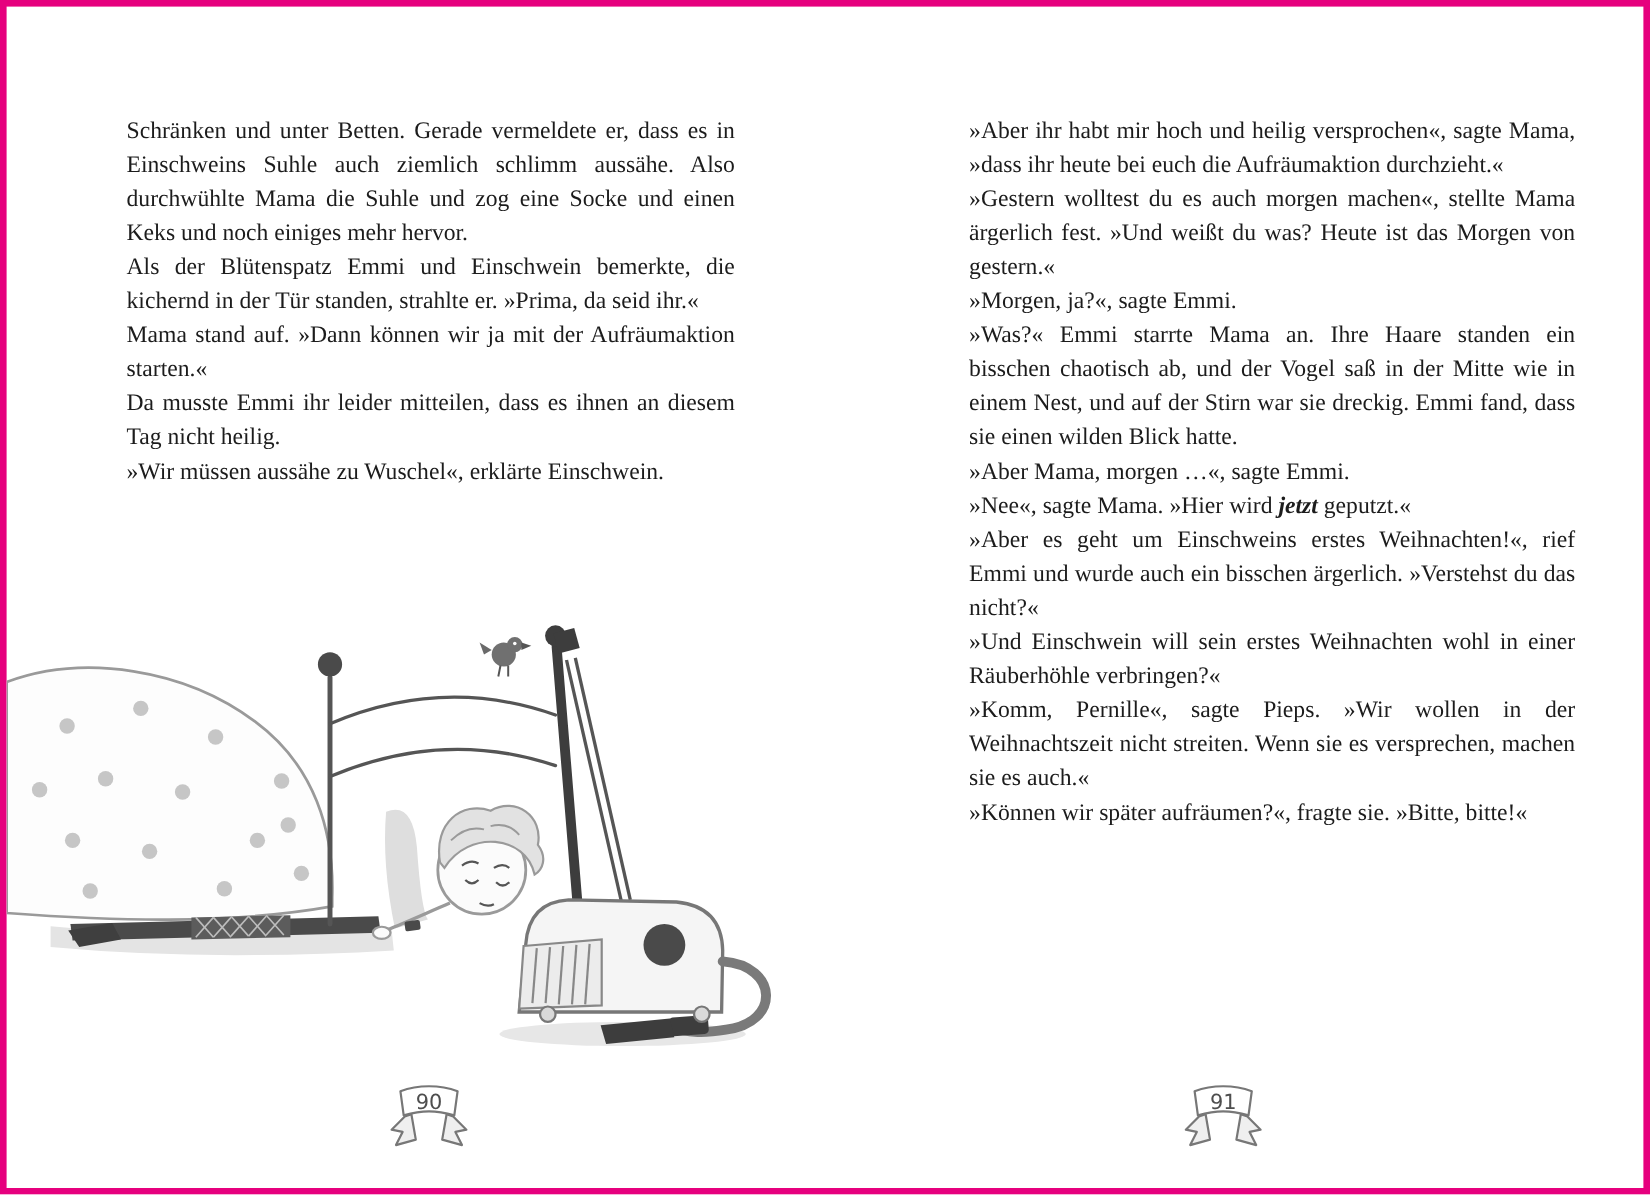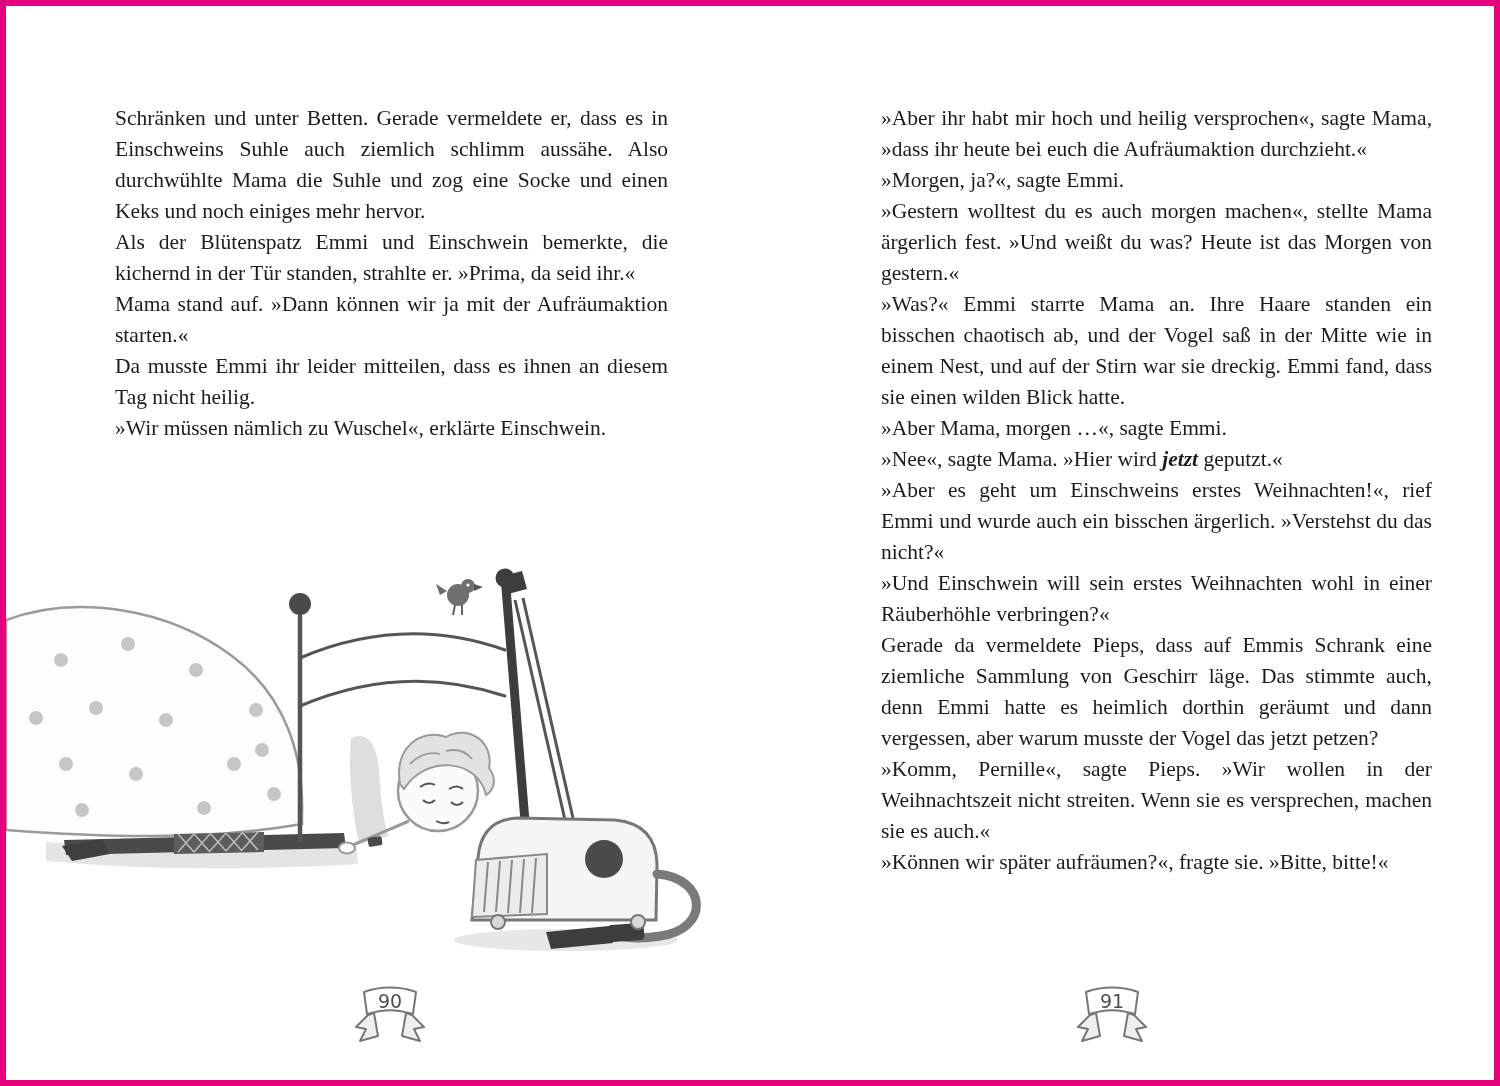--- a/index.html
+++ b/index.html
@@ -56,33 +56,32 @@
 </head>
 <body>
 
 <div class="spread">
 
   <div class="text-col col-left">
       <p class="para"><span>Schränken und unter Betten. Gerade vermeldete er, dass es in Einschweins Suhle auch ziemlich schlimm aussähe. Also durchwühlte Mama die Suhle und zog eine Socke und einen Keks und noch einiges mehr hervor.</span></p>
       <p class="para"><span>Als der Blütenspatz Emmi und Einschwein bemerkte, die kichernd in der Tür standen, strahlte er. »Prima, da seid ihr.«</span></p>
       <p class="para"><span>Mama stand auf. »Dann können wir ja mit der Aufräumaktion starten.«</span></p>
       <p class="para"><span>Da musste Emmi ihr leider mitteilen, dass es ihnen an diesem Tag nicht heilig.</span></p>
-      <p class="para"><span>»Wir müssen nämlich zu Wuschel«, erklärte Einschwein.</span></p>
+      <p class="para"><span>»Wir müssen aussähe zu Wuschel«, erklärte Einschwein.</span></p>
     </div>
 
   <div class="text-col col-right">
       <p class="para"><span>»Aber ihr habt mir hoch und heilig versprochen«, sagte Mama, »dass ihr heute bei euch die Aufräumaktion durchzieht.«</span></p>
+      <p class="para"><span>»Gestern wolltest du es auch morgen machen«, stellte Mama ärgerlich fest. »Und weißt du was? Heute ist das Morgen von gestern.«</span></p>
       <p class="para"><span>»Morgen, ja?«, sagte Emmi.</span></p>
-      <p class="para"><span>»Gestern wolltest du es auch morgen machen«, stellte Mama ärgerlich fest. »Und weißt du was? Heute ist das Morgen von gestern.«</span></p>
       <p class="para"><span>»Was?« Emmi starrte Mama an. Ihre Haare standen ein bisschen chaotisch ab, und der Vogel saß in der Mitte wie in einem Nest, und auf der Stirn war sie dreckig. Emmi fand, dass sie einen wilden Blick hatte.</span></p>
       <p class="para"><span>»Aber Mama, morgen …«, sagte Emmi.</span></p>
       <p class="para"><span>»Nee«, sagte Mama. »Hier wird </span><span class="em">jetzt</span><span> geputzt.«</span></p>
       <p class="para"><span>»Aber es geht um Einschweins erstes Weihnachten!«, rief Emmi und wurde auch ein bisschen ärgerlich. »Verstehst du das nicht?«</span></p>
       <p class="para"><span>»Und Einschwein will sein erstes Weihnachten wohl in einer Räuberhöhle verbringen?«</span></p>
-      <p class="para"><span>Gerade da vermeldete Pieps, dass auf Emmis Schrank eine ziemliche Sammlung von Geschirr läge. Das stimmte auch, denn Emmi hatte es heimlich dorthin geräumt und dann vergessen, aber warum musste der Vogel das jetzt petzen?</span></p>
       <p class="para"><span>»Komm, Pernille«, sagte Pieps. »Wir wollen in der Weihnachtszeit nicht streiten. Wenn sie es versprechen, machen sie es auch.«</span></p>
       <p class="para"><span>»Können wir später aufräumen?«, fragte sie. »Bitte, bitte!«</span></p>
     </div>
 
   <svg class="illustration" viewBox="0 0 712 412" aria-hidden="true">
 
     <g>
       <path d="M40,284 Q180,298 350,287 L352,306 Q180,316 40,303 Z" fill="#e4e4e4"></path>
       <path d="M345,180 q24,-10 28,32 q4,58 10,66 l-30,8 q-12,-58 -8,-106 Z" fill="#dedede"></path>
       <ellipse cx="560" cy="382" rx="112" ry="11" fill="#e7e7e7"></ellipse>

